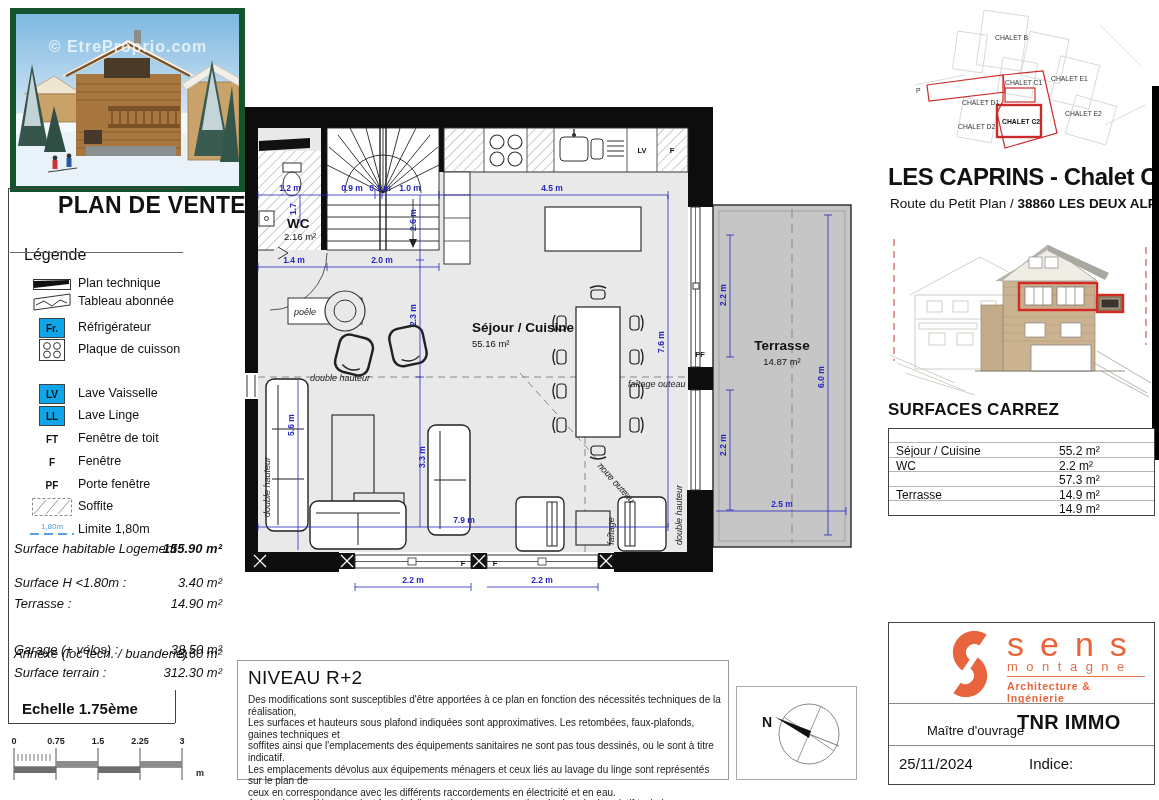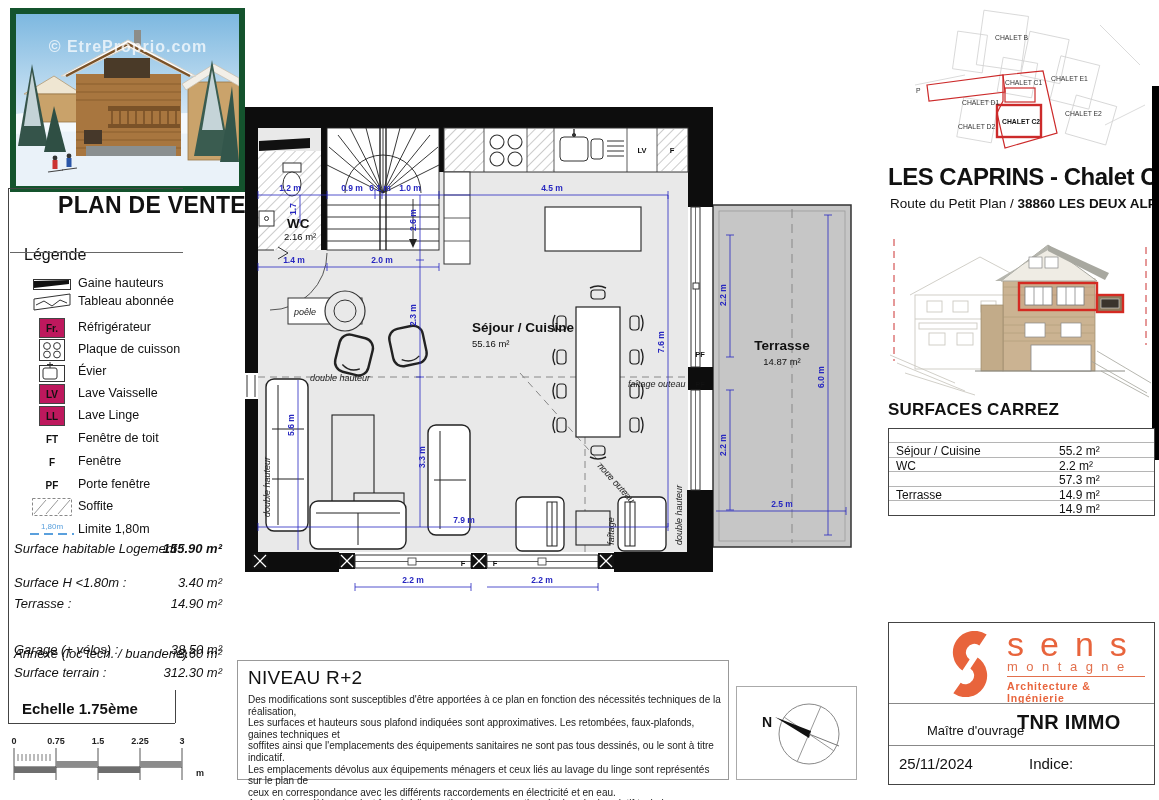--- a/index.html
+++ b/index.html
@@ -6,21 +6,21 @@
   #canvas{position:relative;width:1159px;height:800px;background:#fff;overflow:hidden;
           font-family:"Liberation Sans",sans-serif;color:#111;}
   .abs{position:absolute;}
   svg{font-family:"Liberation Sans",sans-serif;display:block;}
   
   .pv-title{font-size:23px;font-weight:800;letter-spacing:.3px;}
   .legende{font-size:16px;}
   .leg-row{position:absolute;left:14px;width:210px;height:22px;}
   .leg-ic{position:absolute;left:14px;width:48px;height:20px;display:flex;align-items:center;justify-content:center;}
   .leg-abbr{font-size:10px;font-weight:bold;}
-  .leg-box{border:1px solid #444;display:flex;align-items:center;justify-content:center;background:#be185d;}
+  .leg-box{border:1px solid #444;display:flex;align-items:center;justify-content:center;background:#0ea5e9;}
   .leg-lab{position:absolute;left:64px;top:2px;font-size:12.5px;white-space:nowrap;}
   .srow{position:absolute;left:14px;width:210px;font-size:13px;font-style:italic;}
   .srow .v{position:absolute;right:2px;font-style:italic;}
   .srow.b .v{font-weight:bold;}
   .line{position:absolute;background:#444;}
   
   .dim{fill:#2727c0;font-size:8.5px;font-weight:bold;}
   .room{font-weight:bold;font-size:13.5px;fill:#111;}
   .rooms{font-size:9.5px;fill:#111;}
   .ann{font-style:italic;font-size:9px;fill:#222;}
@@ -130,21 +130,21 @@
   <div class="abs legende" style="left:24px;top:230px;margin-top:16px;">Légende</div>
   <div class="line" style="left:10px;top:252px;width:173px;height:1px;background:#666;"></div>
 
   <div class="leg-row" style="top:274px;">
     <span class="leg-ic">
       <svg width="38" height="13" viewBox="0 0 38 13">
           <rect x="0.5" y="1.5" width="37" height="10" fill="#fff" stroke="#333"></rect>
           <polygon points="1,3 36,2 36,6 1,10" fill="#111"></polygon>
         </svg>
     </span>
-    <span class="leg-lab">Gaine hauteurs</span>
+    <span class="leg-lab">Plan technique</span>
   </div>
   <div class="leg-row" style="top:292px;">
     <span class="leg-ic">
       <svg width="40" height="18" viewBox="0 0 40 18">
           <polygon points="2,6 38,1 38,12 2,17" fill="#fff" stroke="#333"></polygon>
           <polyline points="4,12 12,8 20,13 28,7 35,10" fill="none" stroke="#333"></polyline>
         </svg>
     </span>
     <span class="leg-lab">Tableau abonnée</span>
   </div>
@@ -158,31 +158,20 @@
     <span class="leg-ic">
       <svg width="26" height="22" viewBox="0 0 26 22">
           <rect x="0.5" y="0.5" width="25" height="21" fill="#fff" stroke="#333"></rect>
           <circle cx="8" cy="7" r="3.4" fill="none" stroke="#333"></circle>
           <circle cx="18" cy="7" r="3.4" fill="none" stroke="#333"></circle>
           <circle cx="8" cy="15.5" r="3.4" fill="none" stroke="#333"></circle>
           <circle cx="18" cy="15.5" r="3.4" fill="none" stroke="#333"></circle>
         </svg>
     </span>
     <span class="leg-lab">Plaque de cuisson</span>
-  </div>
-  <div class="leg-row" style="top:362px;">
-    <span class="leg-ic">
-      <svg width="26" height="20" viewBox="0 0 26 20">
-          <rect x="0.5" y="3.5" width="25" height="16" fill="#fff" stroke="#333"></rect>
-          <rect x="4" y="6" width="14" height="11" rx="2" fill="none" stroke="#333"></rect>
-          <line x1="11" y1="0" x2="11" y2="6" stroke="#333"></line>
-          <line x1="8" y1="2.5" x2="14" y2="2.5" stroke="#333"></line>
-        </svg>
-    </span>
-    <span class="leg-lab">Évier</span>
   </div>
   <div class="leg-row" style="top:384px;">
     <span class="leg-ic">
         <span class="leg-box leg-abbr" style="width:24px;height:18px;">LV</span>
       </span>
     <span class="leg-lab">Lave Vaisselle</span>
   </div>
   <div class="leg-row" style="top:406px;">
     <span class="leg-ic">
         <span class="leg-box leg-abbr" style="width:24px;height:18px;">LL</span>

